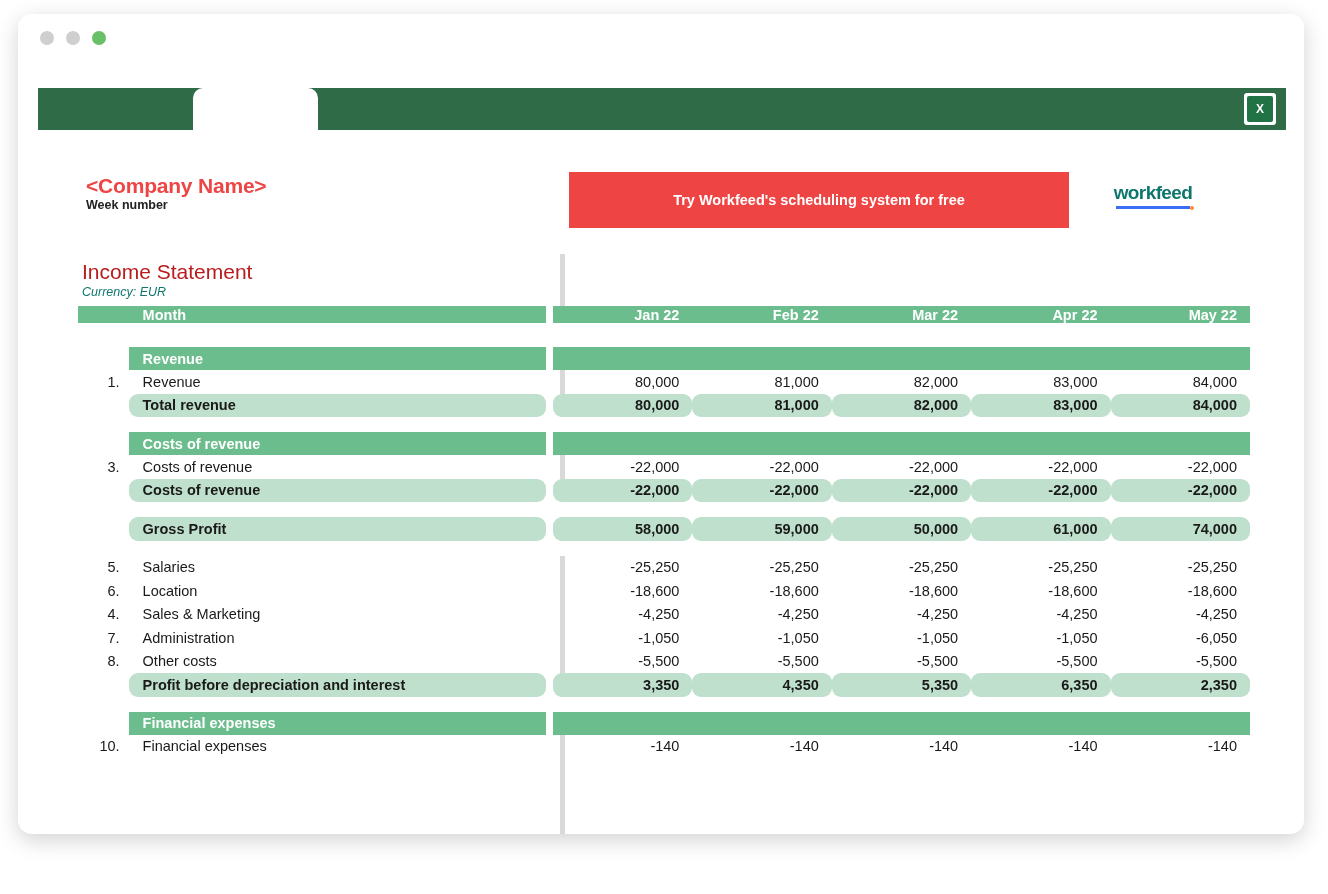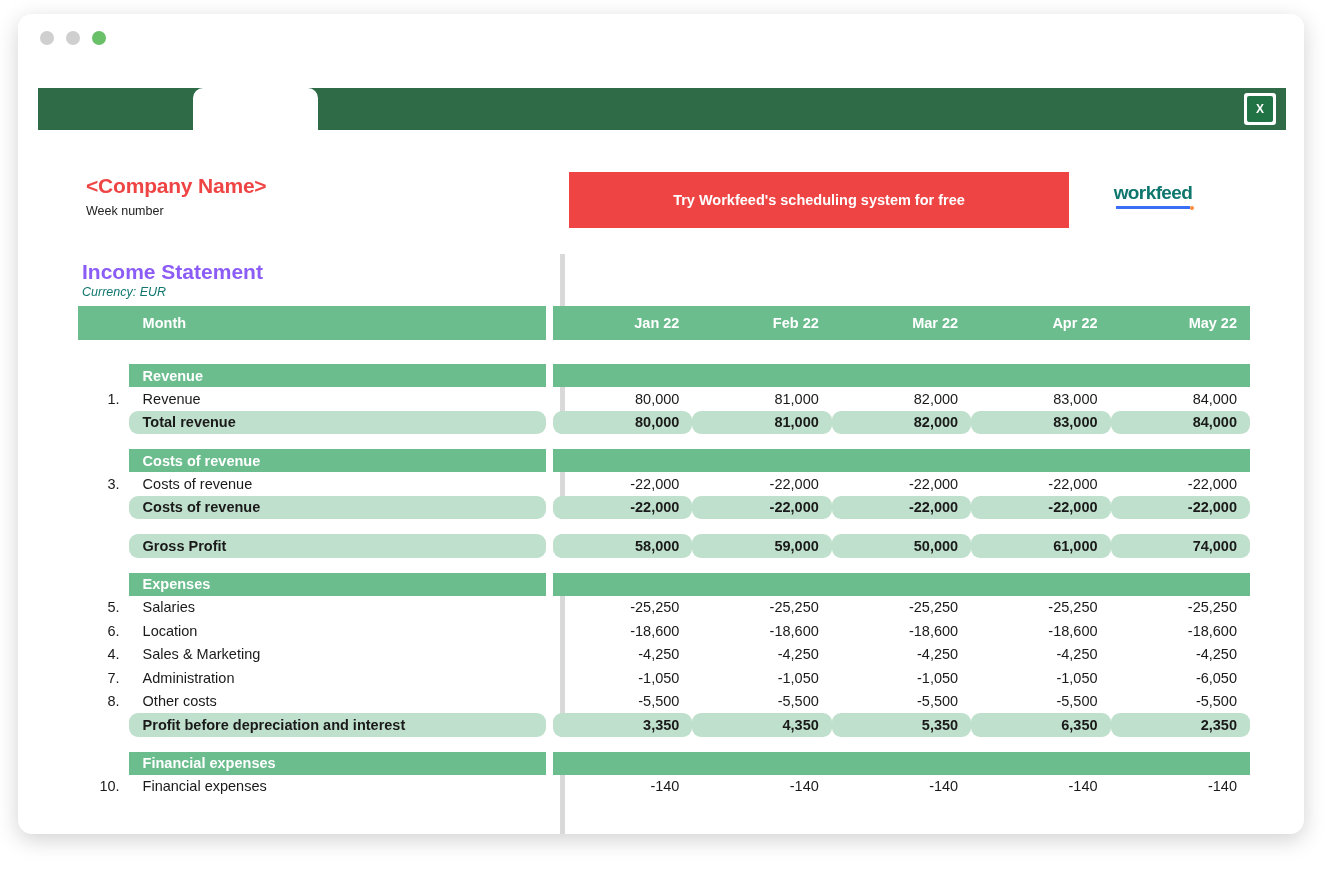--- a/index.html
+++ b/index.html
@@ -112,21 +112,21 @@
   }
   .company-name {
     font-size: 21px;
     font-weight: bold;
     color: #ef4444;
     letter-spacing: -0.2px;
   }
   .week-number {
     font-size: 12.5px;
     color: #222222;
-    margin-top: 6px;
+    font-weight: bold;
   }
 
   .cta {
     position: absolute;
     left: 531px;
     top: 42px;
     width: 500px;
     height: 56px;
     background: #ef4444;
     display: flex;
@@ -169,22 +169,22 @@
     border-radius: 50%;
   }
 
   .title-block {
     position: absolute;
     left: 44px;
     top: 130px;
   }
   .doc-title {
     font-size: 21px;
-    font-weight: bold;
-    color: #8b5cf6;
+    font-weight: normal;
+    color: #b91c1c;
   }
   .doc-sub {
     font-size: 12.5px;
     font-style: italic;
     color: #0f766e;
     margin-top: 1px;
   }
 
   
   .vline {
@@ -213,21 +213,21 @@
   }
   .c-note { width: 44px; text-align: right; padding-right: 9px !important; }
   .c-label { width: 438px; text-align: left; padding-left: 14px !important; }
   .c-gap { width: 8px; }
   .c-num { width: 135px; text-align: right; padding-right: 13px !important; }
 
   tr.header-row td {
     background: #6bbd8e;
     color: #ffffff;
     font-weight: bold;
-    height: 34px;
+    height: 17px;
   }
   tr.header-row td.c-note { background: #6bbd8e; }
   tr.header-row td.c-gap { background: #ffffff; }
 
   tr.section td {
     background: #6bbd8e;
     color: #ffffff;
     font-weight: bold;
     height: 23px;
   }
@@ -424,30 +424,20 @@
             <td class="c-note"></td>
               <td class="c-label"></td>
               <td class="c-gap"></td>
             <td class="c-num"></td>
               <td class="c-num"></td>
               <td class="c-num"></td>
               <td class="c-num"></td>
               <td class="c-num"></td>
           </tr>
 
-          <tr class="section">
-            <td class="c-note"></td>
-            <td class="c-label">Expenses</td>
-            <td class="c-gap"></td>
-            <td class="c-num"></td>
-            <td class="c-num"></td>
-            <td class="c-num"></td>
-            <td class="c-num"></td>
-            <td class="c-num"></td>
-          </tr>
 
           <tr class="data">
             <td class="c-note">5.</td>
             <td class="c-label">Salaries</td>
             <td class="c-gap"></td>
             <td class="c-num">-25,250</td>
             <td class="c-num">-25,250</td>
             <td class="c-num">-25,250</td>
             <td class="c-num">-25,250</td>
             <td class="c-num">-25,250</td>

